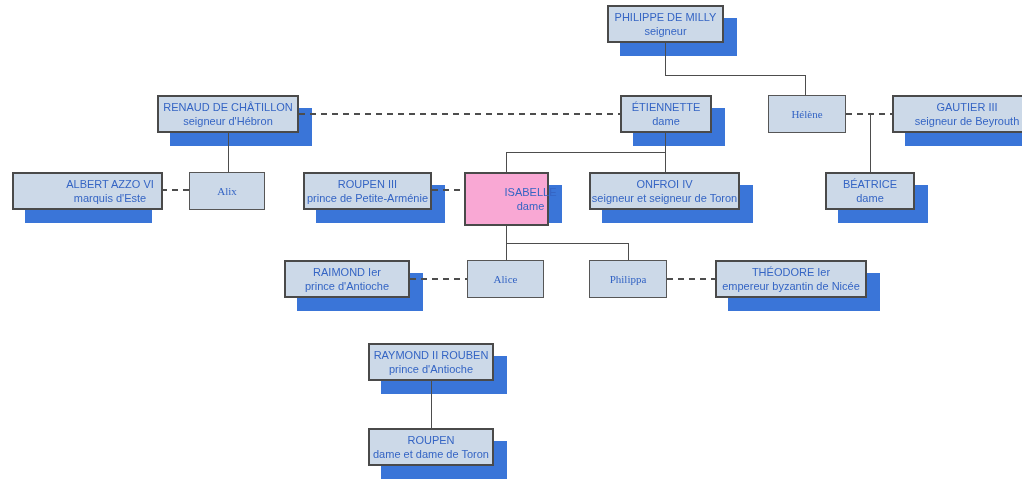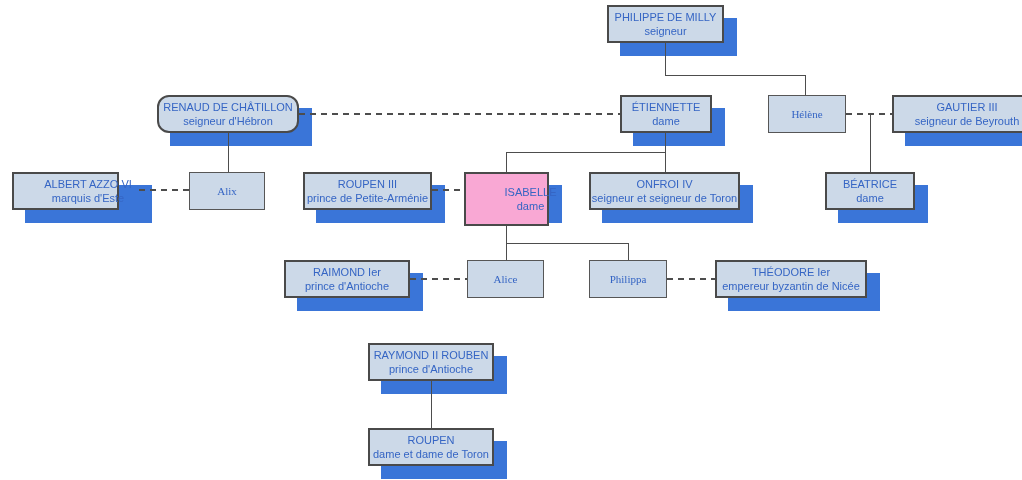--- a/index.html
+++ b/index.html
@@ -76,36 +76,36 @@
     <div class="edge-dashed" style="left: 287px; top: 113px; width: 321px; background: repeating-linear-gradient(to right, rgb(77, 77, 77) 0px, rgb(77, 77, 77) 6px, transparent 6px, transparent 11px);"></div>
     <div class="edge-dashed" style="left: 834px; top: 113px; width: 46px; background: repeating-linear-gradient(to right, rgb(77, 77, 77) 0px, rgb(77, 77, 77) 6px, transparent 6px, transparent 11px);"></div>
     <div class="edge-dashed" style="left: 127px; top: 189px; width: 50px; background: repeating-linear-gradient(to right, rgb(77, 77, 77) 0px, rgb(77, 77, 77) 6px, transparent 6px, transparent 11px);"></div>
     <div class="edge-dashed" style="left: 420px; top: 189px; width: 32px; background: repeating-linear-gradient(to right, rgb(77, 77, 77) 0px, rgb(77, 77, 77) 6px, transparent 6px, transparent 11px);"></div>
     <div class="edge-dashed" style="left: 398px; top: 278px; width: 57px; background: repeating-linear-gradient(to right, rgb(77, 77, 77) 0px, rgb(77, 77, 77) 6px, transparent 6px, transparent 11px);"></div>
     <div class="edge-dashed" style="left: 655px; top: 278px; width: 48px; background: repeating-linear-gradient(to right, rgb(77, 77, 77) 0px, rgb(77, 77, 77) 6px, transparent 6px, transparent 11px);"></div>
     <div class="node" style="left: 595px; top: 5px; width: 117px; height: 38px; background: rgb(204, 217, 232); color: rgb(53, 101, 196);">
       <span class="person-name">PHILIPPE DE MILLY</span>
       <span class="person-title">seigneur</span>
     </div>
-    <div class="node" style="left: 145px; top: 95px; width: 142px; height: 38px; background: rgb(204, 217, 232); color: rgb(53, 101, 196); border-radius: 12px;">
+    <div class="node" style="left: 145px; top: 95px; width: 142px; height: 38px; background: rgb(204, 217, 232); color: rgb(53, 101, 196);">
       <span class="person-name">RENAUD DE CHÂTILLON</span>
       <span class="person-title">seigneur d'Hébron</span>
     </div>
     <div class="node" style="left: 608px; top: 95px; width: 92px; height: 38px; background: rgb(204, 217, 232); color: rgb(53, 101, 196); align-items: center;">
       <span class="person-name">ÉTIENNETTE</span>
       <span class="person-title">dame</span>
     </div>
     <div class="node minor" style="left: 756px; top: 95px; width: 78px; height: 38px; background: rgb(204, 217, 232); color: rgb(53, 101, 196);">
       <span class="person-name">Hélène</span>
     </div>
     <div class="node" style="left: 880px; top: 95px; width: 150px; height: 38px; background: rgb(204, 217, 232); color: rgb(53, 101, 196);">
       <span class="person-name">GAUTIER III</span>
       <span class="person-title">seigneur de Beyrouth</span>
     </div>
-    <div class="node" style="left: 0px; top: 172px; width: 107px; height: 38px; background: rgb(204, 217, 232); color: rgb(53, 101, 196); padding-left: 45px;">
+    <div class="node" style="left: 0px; top: 172px; width: 151px; height: 38px; background: rgb(204, 217, 232); color: rgb(53, 101, 196); padding-left: 45px;">
       <span class="person-name">ALBERT AZZO VI</span>
       <span class="person-title">marquis d'Este</span>
     </div>
     <div class="node minor" style="left: 177px; top: 172px; width: 76px; height: 38px; background: rgb(204, 217, 232); color: rgb(53, 101, 196); justify-content: center;">
       <span class="person-name">Alix</span>
     </div>
     <div class="node" style="left: 291px; top: 172px; width: 129px; height: 38px; background: rgb(204, 217, 232); color: rgb(53, 101, 196); text-align: center;">
       <span class="person-name">ROUPEN III</span>
       <span class="person-title">prince de Petite-Arménie</span>
     </div>

